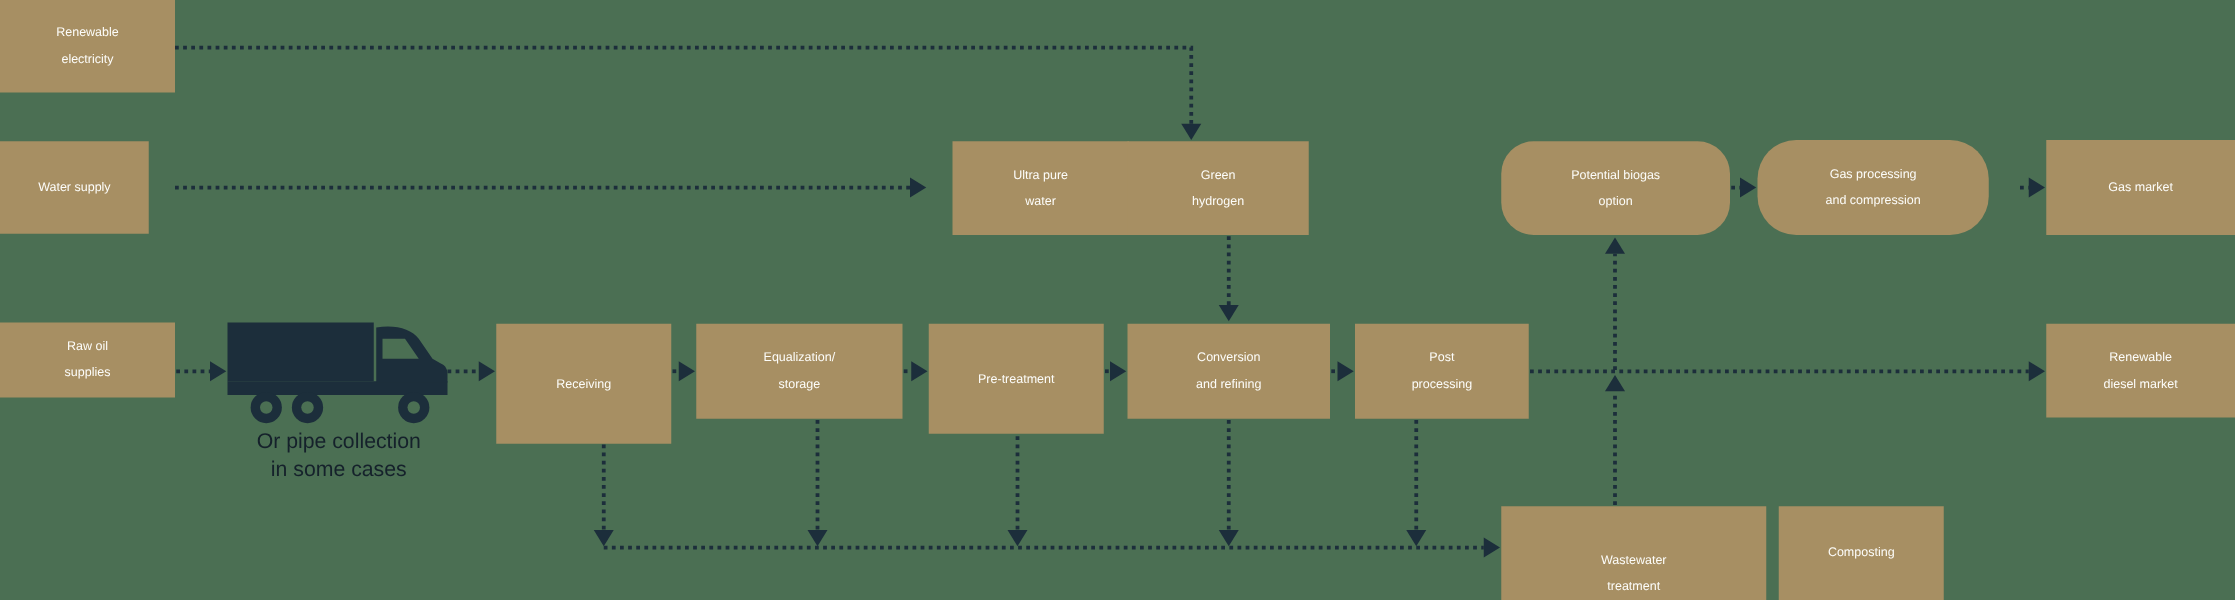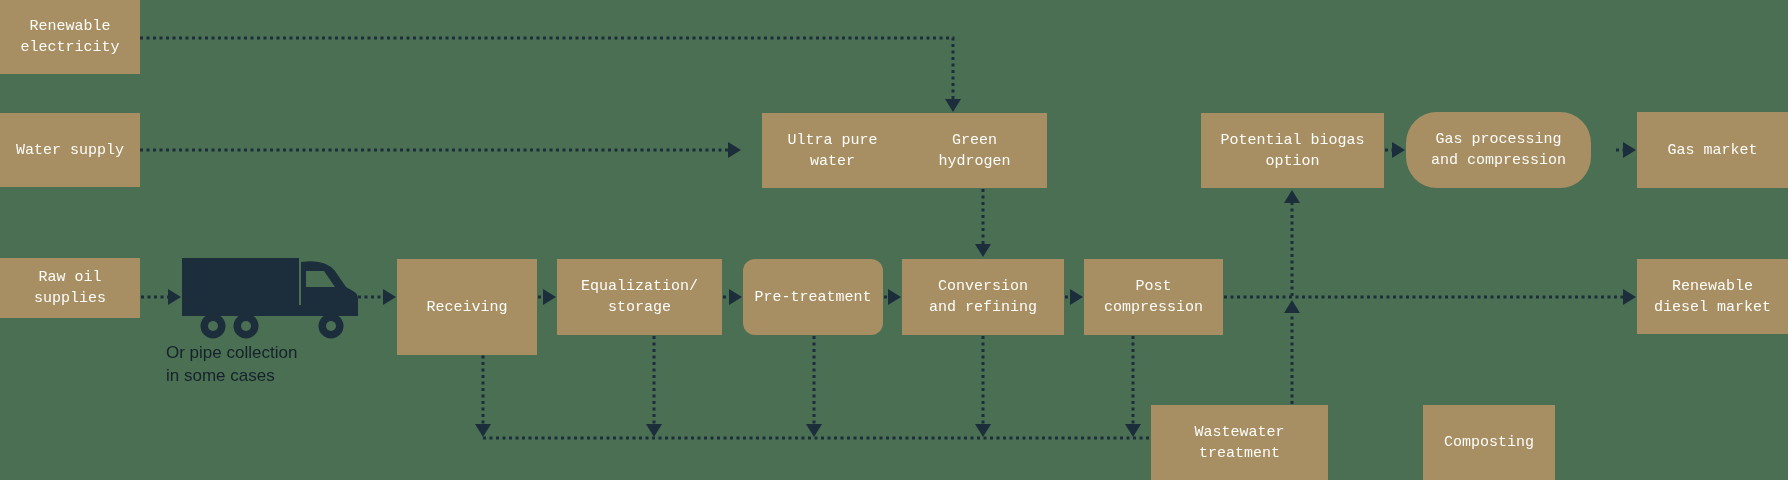--- a/index.html
+++ b/index.html
@@ -34,30 +34,30 @@
     position: absolute;
     background: var(--box);
     color: var(--boxText);
     display: flex;
     align-items: center;
     justify-content: center;
     text-align: center;
     box-sizing: border-box;
   }
   .node-label {
-    font-size: 15px;
+    font-size: 10px;
     line-height: 21px;
     white-space: pre-line;
-    font-family: Liberation Mono, monospace;
   }
   #truck-caption {
     position: absolute;
     left: 166px;
     top: 341px;
     width: 210px;
+    text-align: center;
     color: var(--captionText);
     font-size: 17px;
     line-height: 23px;
     white-space: pre-line;
   }
 </style>
 </head>
 <body>
 
 <div id="canvas">
@@ -119,69 +119,69 @@
       <circle cx="331" cy="326" r="12.5"></circle>
       <circle cx="331" cy="326" r="5" style="fill:var(--bg)"></circle>
     </g>
   </svg>
 
   <div id="nodes">
       <div class="node" style="left: 0px; top: 0px; width: 140px; height: 74px;">
         <span class="node-label">Renewable
 electricity</span>
       </div>
-      <div class="node" style="left: 0px; top: 113px; width: 140px; height: 74px;">
+      <div class="node" style="left: 0px; top: 113px; width: 119px; height: 74px;">
         <span class="node-label">Water supply</span>
       </div>
       <div class="node" style="left: 0px; top: 258px; width: 140px; height: 60px;">
         <span class="node-label">Raw oil
 supplies</span>
       </div>
       <div class="node" style="left: 397px; top: 259px; width: 140px; height: 96px;">
         <span class="node-label">Receiving</span>
       </div>
       <div class="node" style="left: 557px; top: 259px; width: 165px; height: 76px; align-items: center;">
         <span class="node-label">Equalization/
 storage</span>
       </div>
-      <div class="node" style="left: 743px; top: 259px; width: 140px; height: 76px; border-radius: 12px;">
+      <div class="node" style="left: 743px; top: 259px; width: 140px; height: 88px;">
         <span class="node-label">Pre-treatment</span>
       </div>
       <div class="node" style="left: 902px; top: 259px; width: 162px; height: 76px;">
         <span class="node-label">Conversion
 and refining</span>
       </div>
       <div class="node" style="left: 1084px; top: 259px; width: 139px; height: 76px;">
         <span class="node-label">Post
-compression</span>
+processing</span>
       </div>
       <div class="node" style="left: 762px; top: 113px; width: 141px; height: 75px;">
         <span class="node-label">Ultra pure
 water</span>
       </div>
       <div class="node" style="left: 902px; top: 113px; width: 145px; height: 75px; justify-content: center;">
         <span class="node-label">Green
 hydrogen</span>
       </div>
-      <div class="node" style="left: 1201px; top: 113px; width: 183px; height: 75px;">
+      <div class="node" style="left: 1201px; top: 113px; width: 183px; height: 75px; border-radius: 26px;">
         <span class="node-label">Potential biogas
 option</span>
       </div>
       <div class="node" style="left: 1406px; top: 112px; width: 185px; height: 76px; border-radius: 31px;">
         <span class="node-label">Gas processing
 and compression</span>
       </div>
       <div class="node" style="left: 1637px; top: 112px; width: 151px; height: 76px;">
         <span class="node-label">Gas market</span>
       </div>
       <div class="node" style="left: 1637px; top: 259px; width: 151px; height: 75px;">
         <span class="node-label">Renewable
 diesel market</span>
       </div>
-      <div class="node" style="left: 1151px; top: 405px; width: 177px; height: 75px;">
+      <div class="node" style="left: 1201px; top: 405px; width: 212px; height: 75px; align-items: flex-end;">
         <span class="node-label">Wastewater
 treatment</span>
       </div>
       <div class="node" style="left: 1423px; top: 405px; width: 132px; height: 75px;">
         <span class="node-label">Composting</span>
       </div>
     </div>
 
   <div id="truck-caption">Or pipe collection
 in some cases</div>

